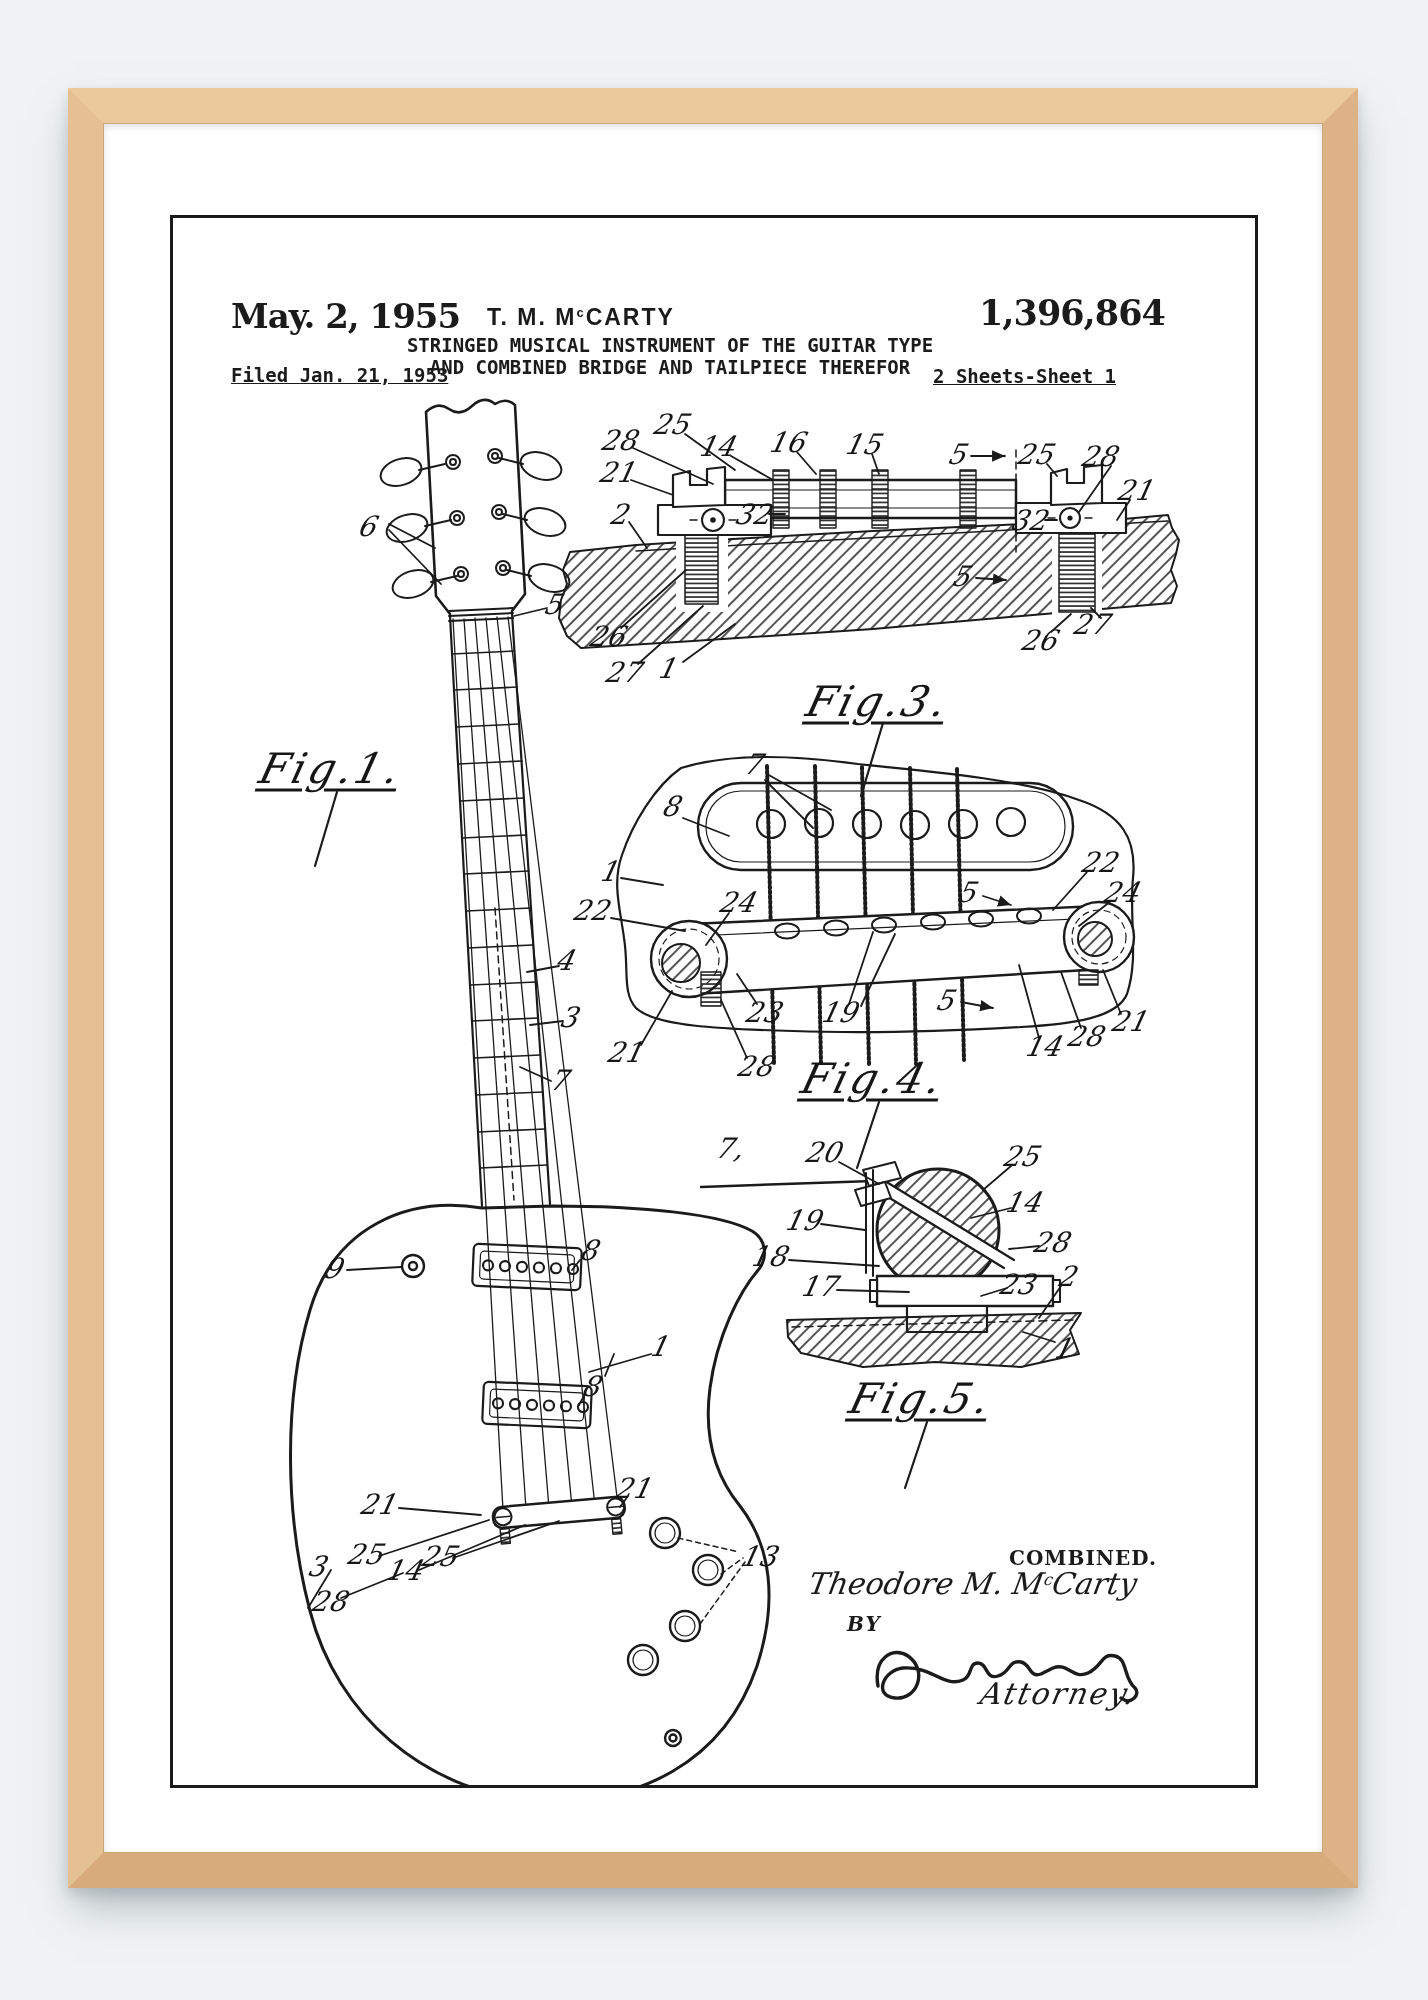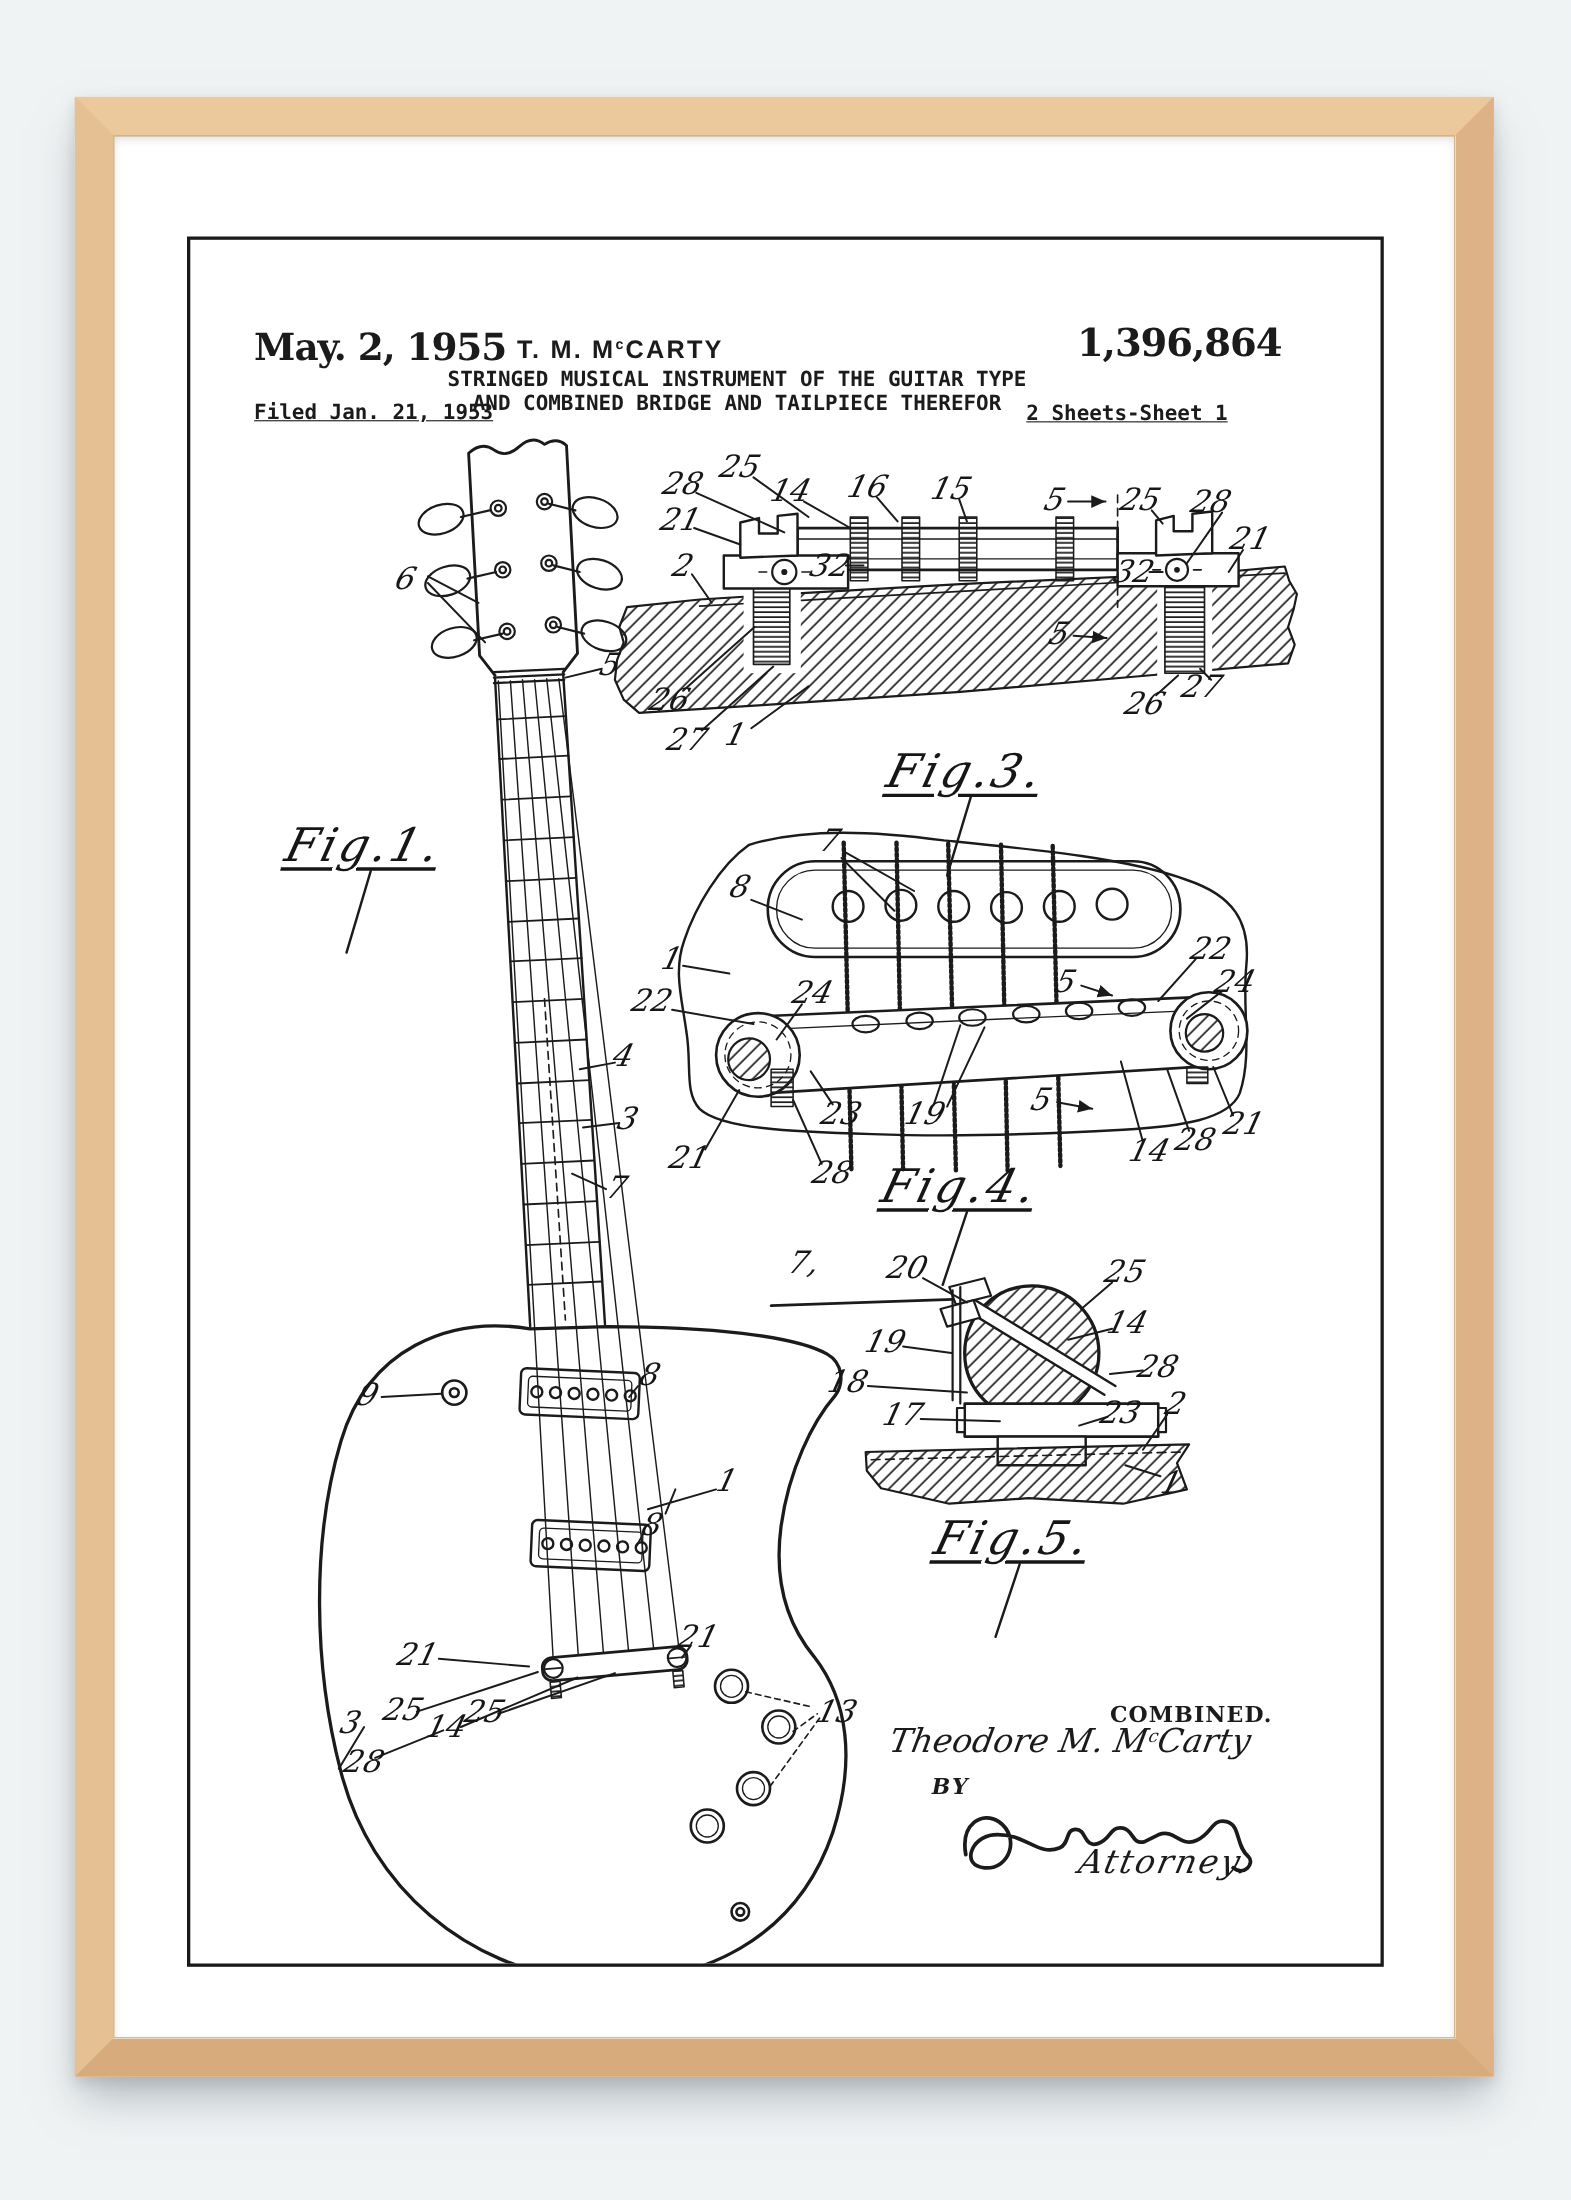--- a/index.html
+++ b/index.html
@@ -10,21 +10,21 @@
          background:#ffffff;
          box-shadow:0 24px 38px -6px rgba(130,142,148,.55),0 6px 12px rgba(140,152,158,.35);}
   .mat{position:absolute;inset:0;background:#ffffff;
        box-shadow:inset 0 0 0 1px #c9a776, inset 0 3px 9px rgba(0,0,0,.14);}
   .sheet{position:absolute;left:67px;top:92px;width:1082px;height:1567px;
          border:3px solid #1a1a1a;background:#fff;}
   .art{position:absolute;left:0;top:0;width:1082px;height:1567px;}
   .abs{position:absolute;white-space:nowrap;}
   .h-date{left:58px;top:78px;font:bold 34px "DejaVu Serif",serif;letter-spacing:-1px;}
   .h-num{left:806px;top:74px;font:bold 35px "DejaVu Serif",serif;letter-spacing:-1px;}
-  .h-name{left:281px;top:86px;width:220px;text-align:center;
+  .h-name{left:314px;top:86px;width:220px;text-align:left;
           font:bold 23px "Liberation Sans",sans-serif;letter-spacing:2px;}
   .h-name .sup{font-size:13px;vertical-align:8px;}
   .h-title{left:147px;top:116px;width:700px;text-align:center;
            font:bold 19px "DejaVu Sans Mono",monospace;letter-spacing:0;}
   .h-title2{top:138px;}
   .h-filed{left:58px;top:146px;font:bold 19px "DejaVu Sans Mono",monospace;text-decoration:underline;}
   .h-sheet{left:760px;top:147px;font:bold 19px "DejaVu Sans Mono",monospace;text-decoration:underline;}
   .ann{position:absolute;transform:translate(-50%,-50%) skewX(-14deg);
        font:italic 28px "DejaVu Serif",serif;color:#161616;}
   .ann.f{font-size:42px;letter-spacing:3px;text-decoration:underline;

